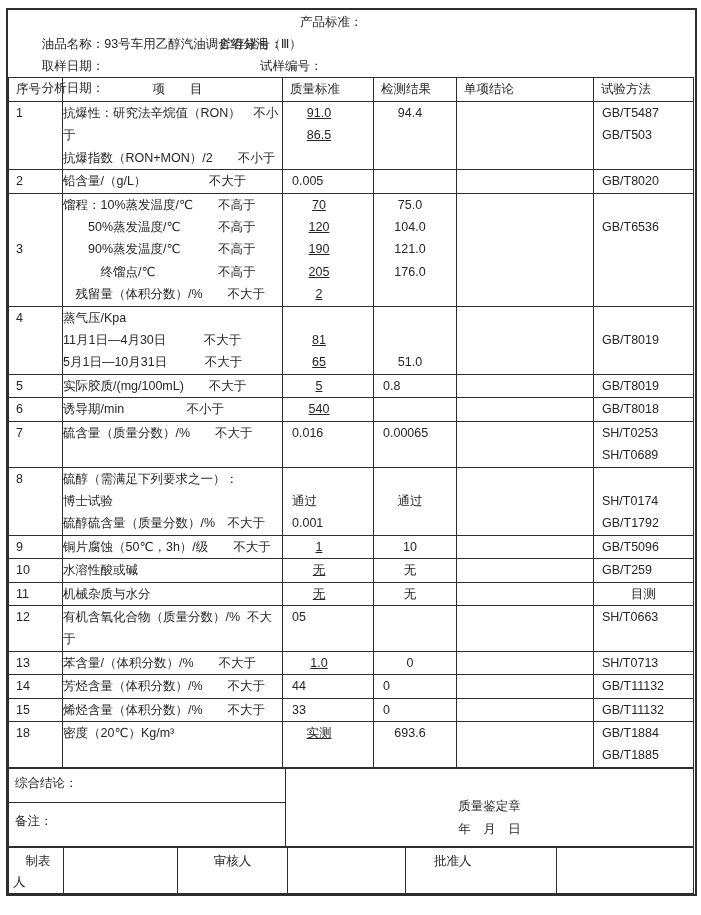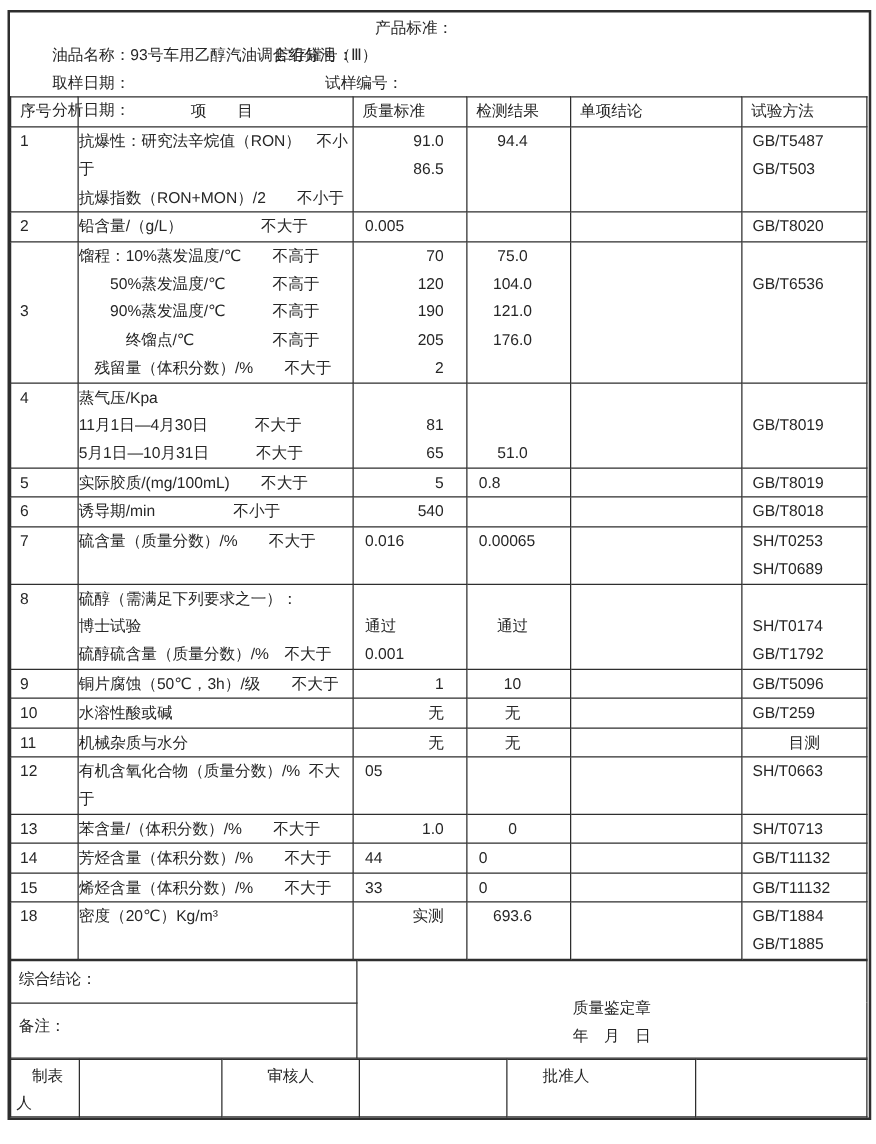--- a/index.html
+++ b/index.html
@@ -36,21 +36,21 @@
     white-space:pre;
     overflow:hidden;
     text-align:left;
   }
   thead th{height:23px;padding-left:7px;}
   th.col-item{text-align:center;padding-left:10px;}
   .c-no{padding-left:7px;}
   .c-no.vm{vertical-align:middle;}
   .c-item{padding-left:0;}
   .c-std{padding-left:9px;}
-  .c-std.al-center{padding-left:0;padding-right:18px;text-align:right;}
+  .c-std.al-center{padding-left:0;padding-right:18px;text-align:center;text-decoration:underline;}
   .c-res{padding-left:9px;}
   .c-res.al-center{padding-left:0;padding-right:10px;text-align:center;}
   .c-method{padding-left:8px;}
   .c-method.al-center{padding-left:0;text-align:center;}
   
   .ft1 td.concl{height:29px;padding:4px 0 0 6px;line-height:20px;margin-top:40px;}
   .ft1 td.remark{height:35px;padding:8px 0 0 6px;line-height:20px;}
   .ft1 td.stamp{
     text-align:center;vertical-align:bottom;
     padding-bottom:5px;line-height:23px;

